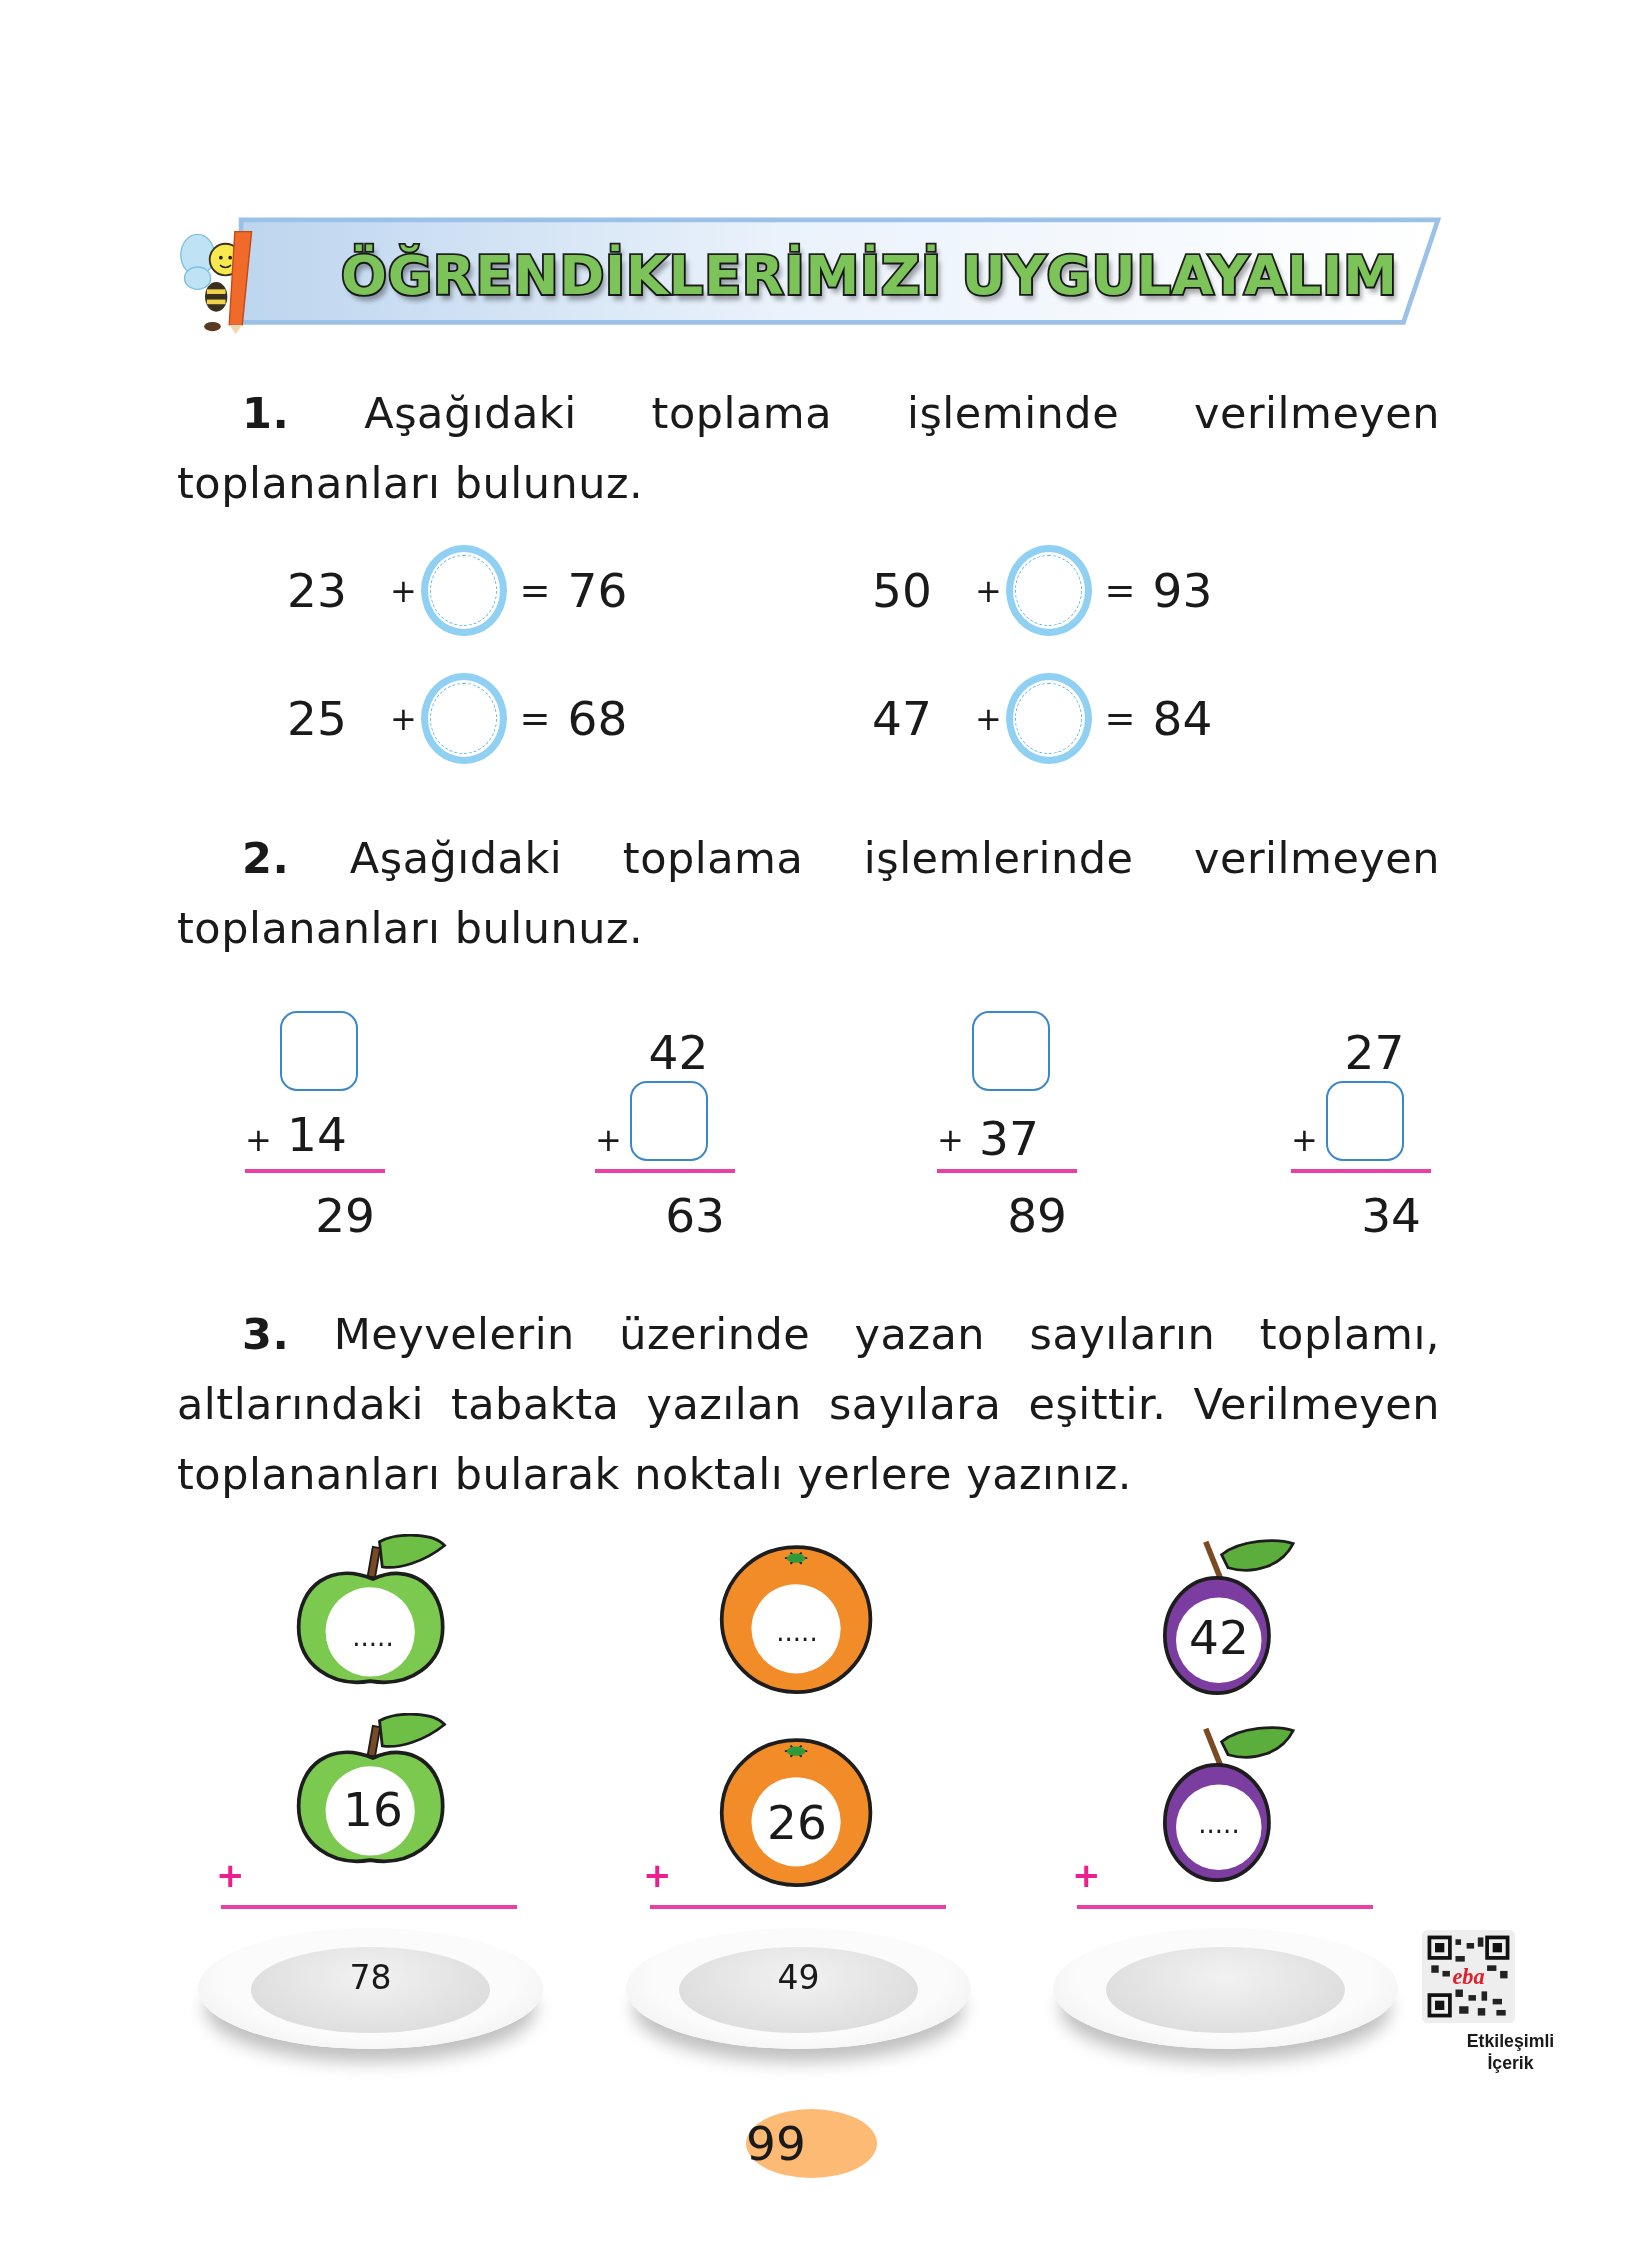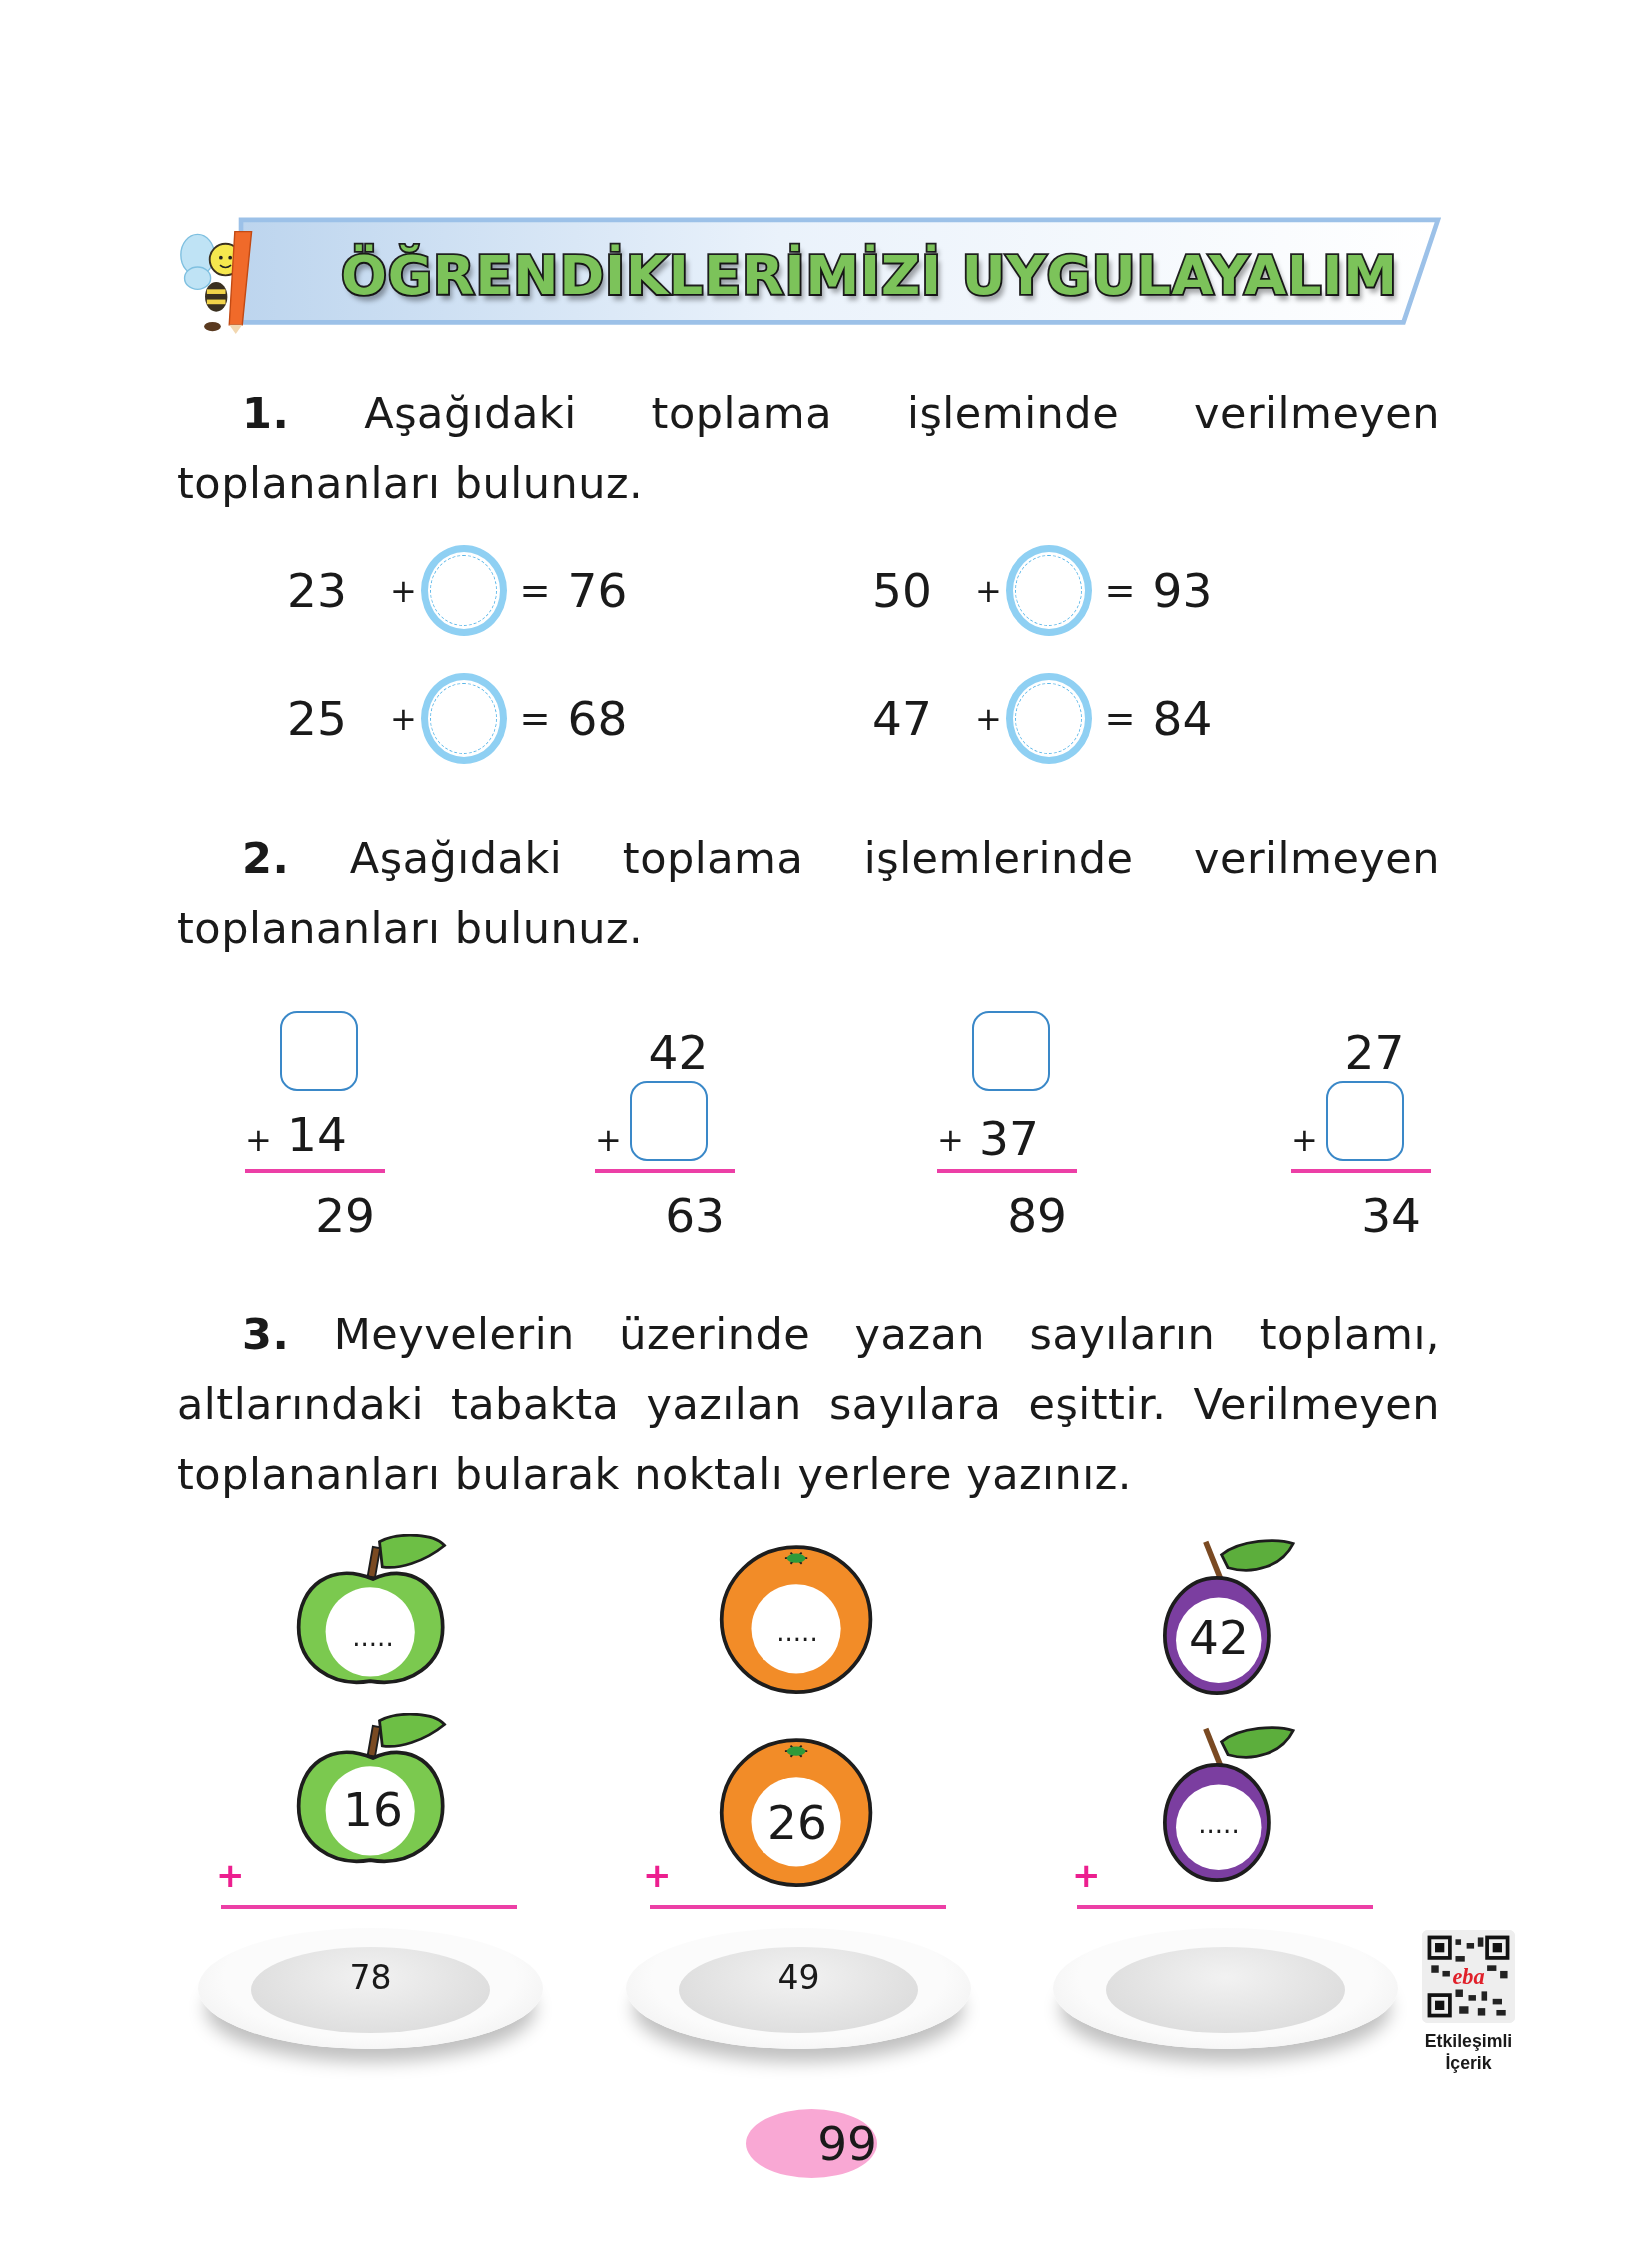--- a/index.html
+++ b/index.html
@@ -46,24 +46,24 @@
 
   .plate { position:absolute; width:345px; height:154px; }
   .plate .outer { position:absolute; left:0; top:0; width:345px; height:121px; border-radius:50%;
     background:radial-gradient(ellipse at 50% 40%, #fbfbfb 60%, #e9e9e9 100%);
     box-shadow:0 20.5px 17px -7.5px rgba(0,0,0,0.25); }
   .plate .inner { position:absolute; left:53px; top:18.6px; width:239px; height:86px; border-radius:50%;
     background:radial-gradient(ellipse at 50% 35%, #f2f2f2 0%, #dcdcdc 80%, #d0d0d0 100%); }
   .plate .val { position:absolute; left:0; top:30px; width:345px; text-align:center; font-size:33px; }
 
   .qr { position:absolute; left:1422px; top:1930px; width:93px; height:93px; background:#eee; border-radius:5.6px; }
-  .qr-label { position:absolute; left:1403px; top:2030px; width:131px; text-align:center; font-family:"Liberation Sans", sans-serif; font-weight:bold; font-size:17.7px; line-height:22.4px; }
+  .qr-label { position:absolute; left:1445px; top:2030px; width:131px; text-align:center; font-family:"Liberation Sans", sans-serif; font-weight:bold; font-size:17.7px; line-height:22.4px; }
 
   .page-num { position:absolute; left:746px; top:2109px; width:131px; height:69px; border-radius:50%;
-    background:#f9a8d4; text-align:right; font-size:47px; line-height:69px; }
+    background:#fdba74; text-align:left; font-size:47px; line-height:69px; }
 </style>
 </head>
 <body>
 
 <div class="banner">
   <svg width="1203" height="110" viewBox="0 0 1290 118">
     <defs>
       <linearGradient id="bg" x1="0" x2="1" y1="0" y2="0">
         <stop offset="0" stop-color="#bdd5ee"></stop>
         <stop offset="0.45" stop-color="#eaf2fb"></stop>

